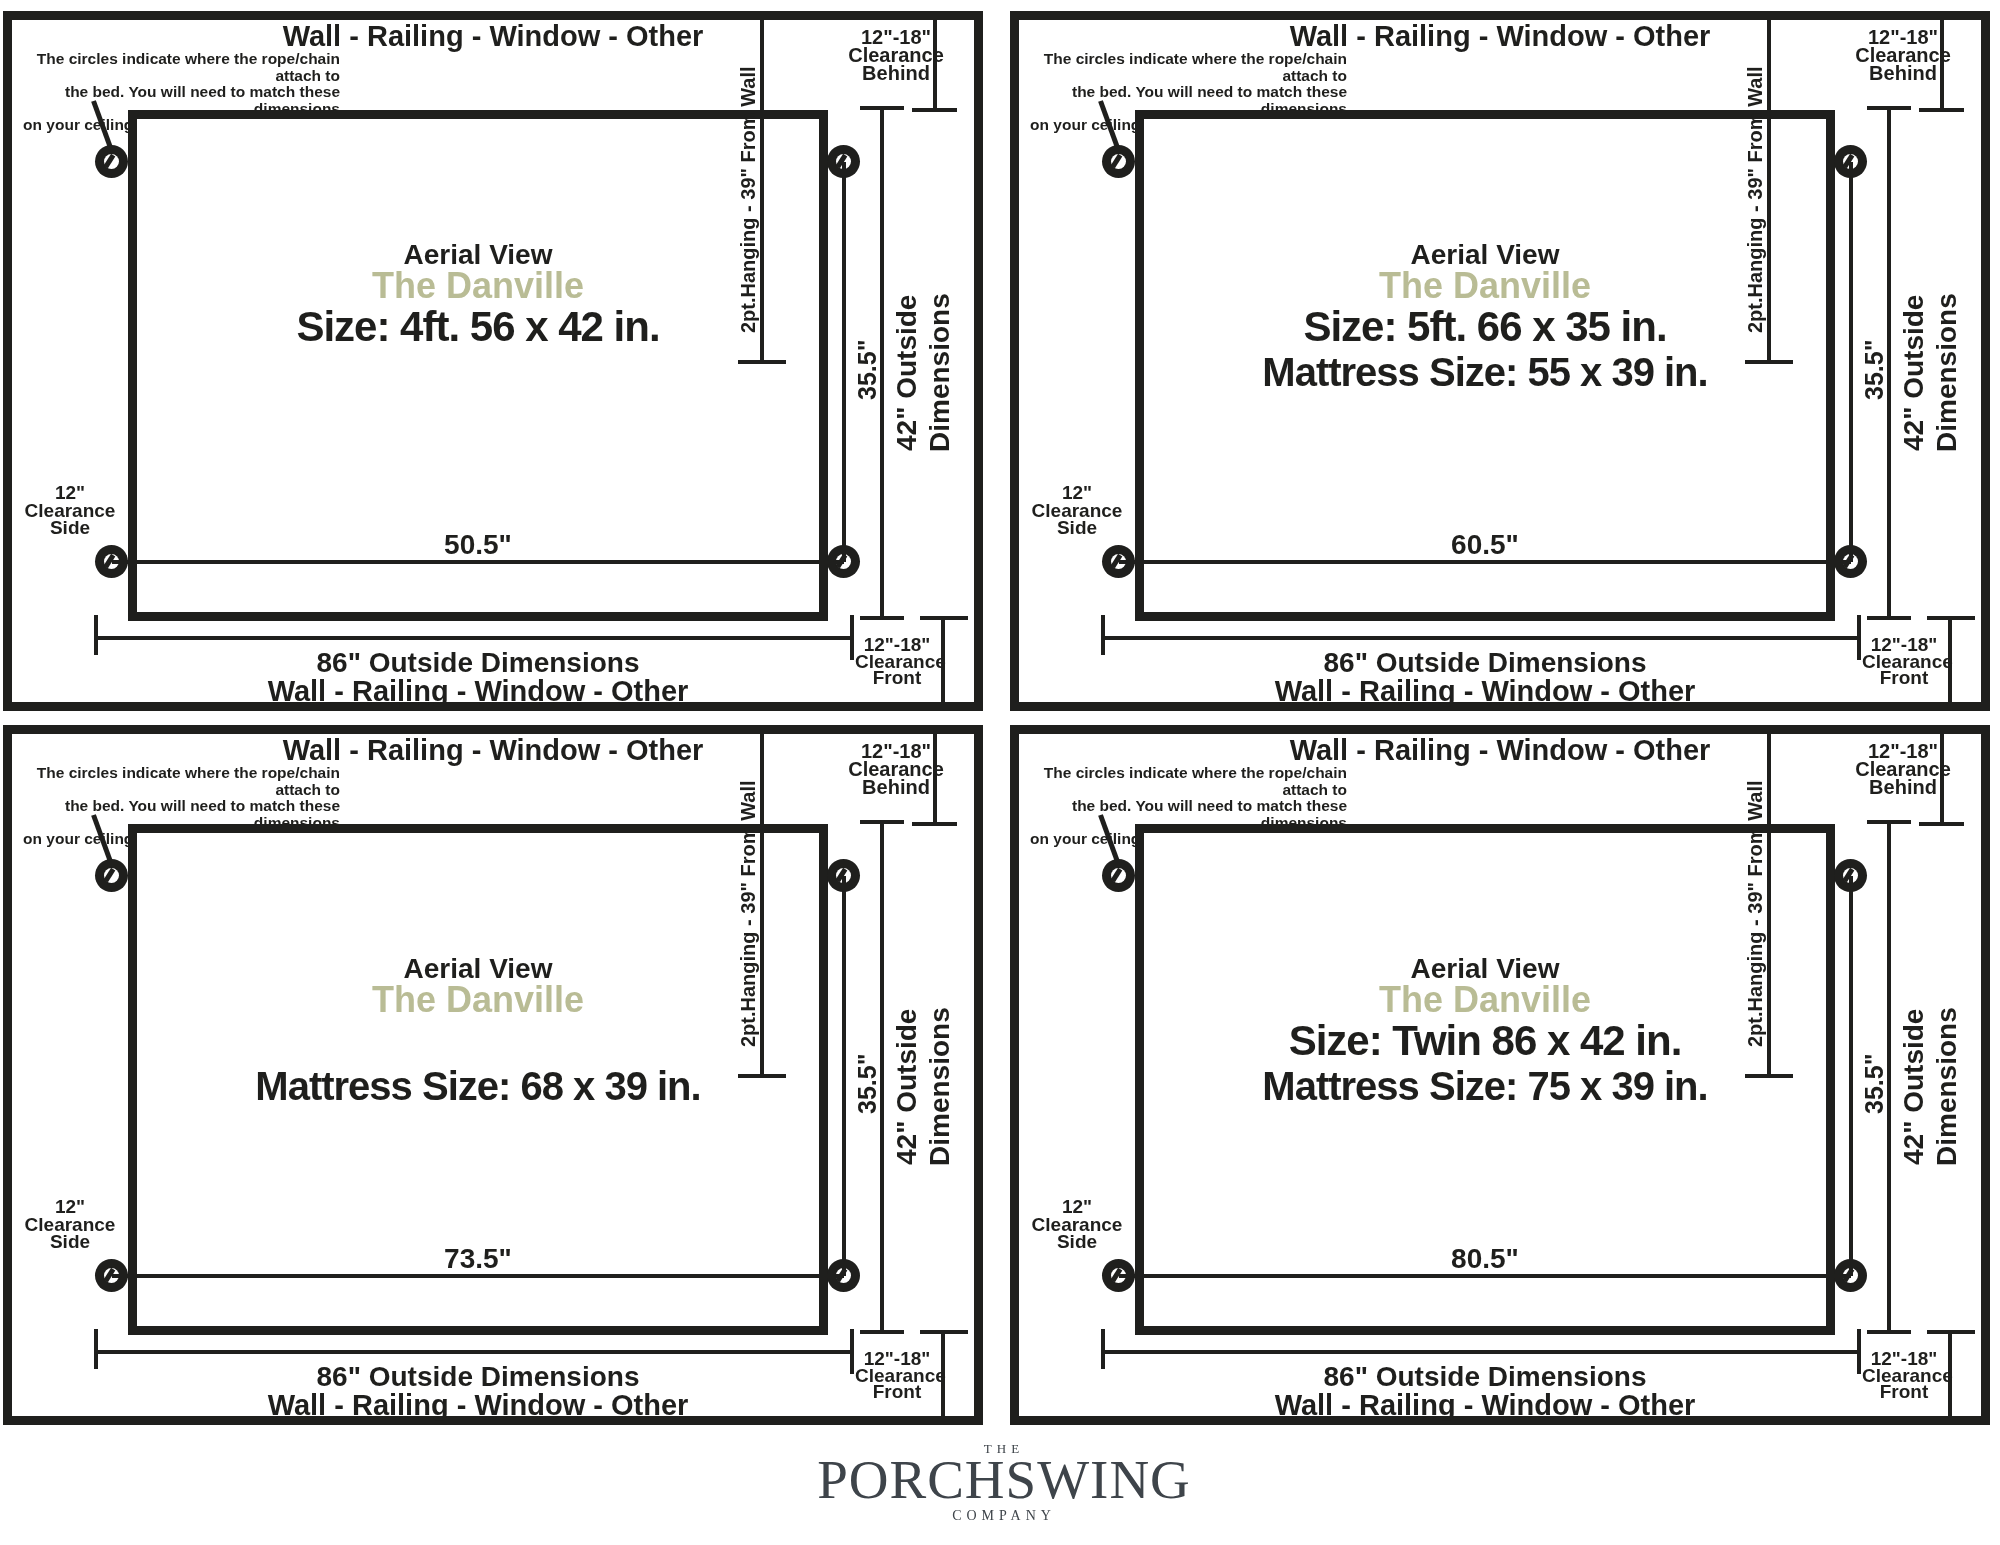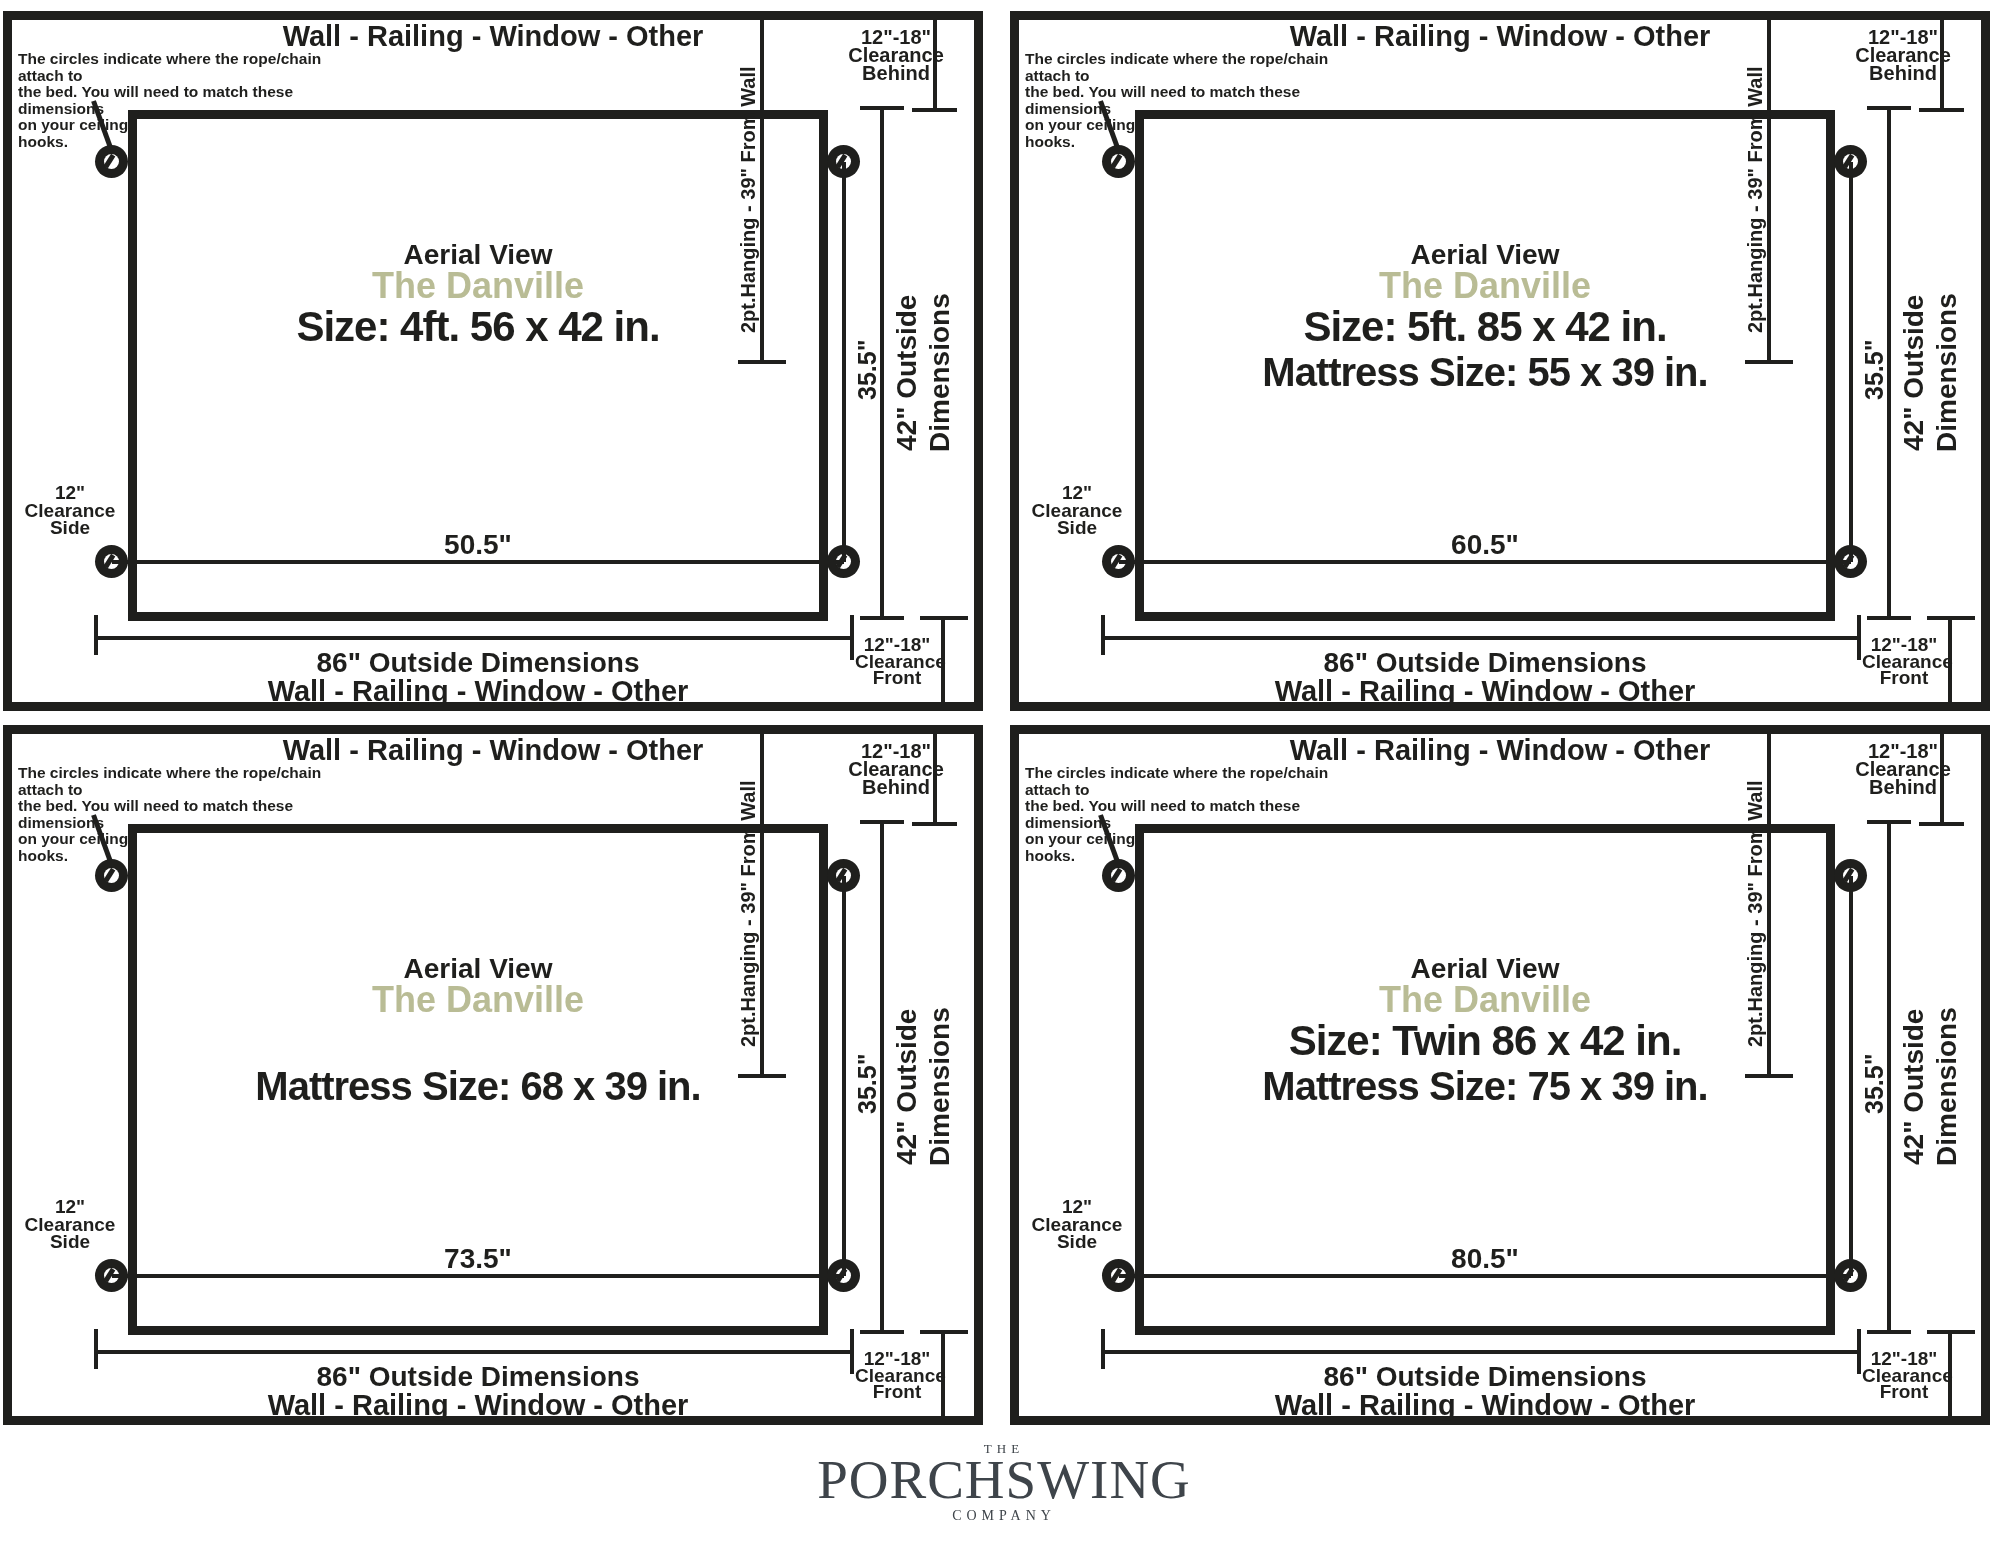--- a/index.html
+++ b/index.html
@@ -13,21 +13,21 @@
   .panel{position:absolute;width:980px;height:700px;border:9px solid var(--ink);
          box-sizing:border-box;background:#fff;}
   .pos-0{left:3px;top:11px;}
   .pos-1{left:1010px;top:11px;}
   .pos-2{left:3px;top:725px;}
   .pos-3{left:1010px;top:725px;}
 
   .panel *{position:absolute;box-sizing:border-box;}
 
   .top-label{left:0;right:0;top:0;text-align:center;font-size:29px;font-weight:bold;line-height:32px;}
-  .note{left:6px;top:31px;width:322px;text-align:left;font-size:15.5px;font-weight:bold;line-height:16.5px;}
+  .note{left:6px;top:31px;width:322px;text-align:right;font-size:15.5px;font-weight:bold;line-height:16.5px;}
   .note div{position:static;}
   .pointer-line{left:79px;top:81px;width:5px;height:52px;background:var(--ink);
                 transform:rotate(-20deg);transform-origin:top center;}
 
   .bed{left:116px;top:90px;width:700px;height:511px;border:9px solid var(--ink);background:#fff;}
 
   .center-text{left:116px;top:0;width:700px;height:600px;text-align:center;}
   .aerial{left:0;right:0;top:221px;font-size:28px;font-weight:bold;line-height:28px;}
   .danville{left:0;right:0;top:247px;font-size:36px;font-weight:bold;line-height:38px;color:var(--accent);}
   .size-line{left:0;right:0;top:285px;font-size:42px;font-weight:bold;line-height:44px;letter-spacing:-1px;}
@@ -177,21 +177,21 @@
       <div>the bed. You will need to match these dimensions</div>
       <div>on your ceiling and into support beam with hooks.</div>
     </div>
     <div class="pointer-line"></div>
 
     <div class="bed"></div>
 
     <div class="center-text">
       <div class="aerial">Aerial View</div>
       <div class="danville">The Danville</div>
-      <div class="size-line">Size: 5ft. 85 x 42 in.</div>
+      <div class="size-line">Size: 5ft. 66 x 35 in.</div>
       <div class="mattress-line">Mattress Size: 55 x 39 in.</div>
     </div>
 
     <div class="circle c-tl">
       <div class="hole"></div>
       <div class="slot"></div>
     </div>
     <div class="circle c-tr">
       <div class="hole"></div>
       <div class="slot"></div>

